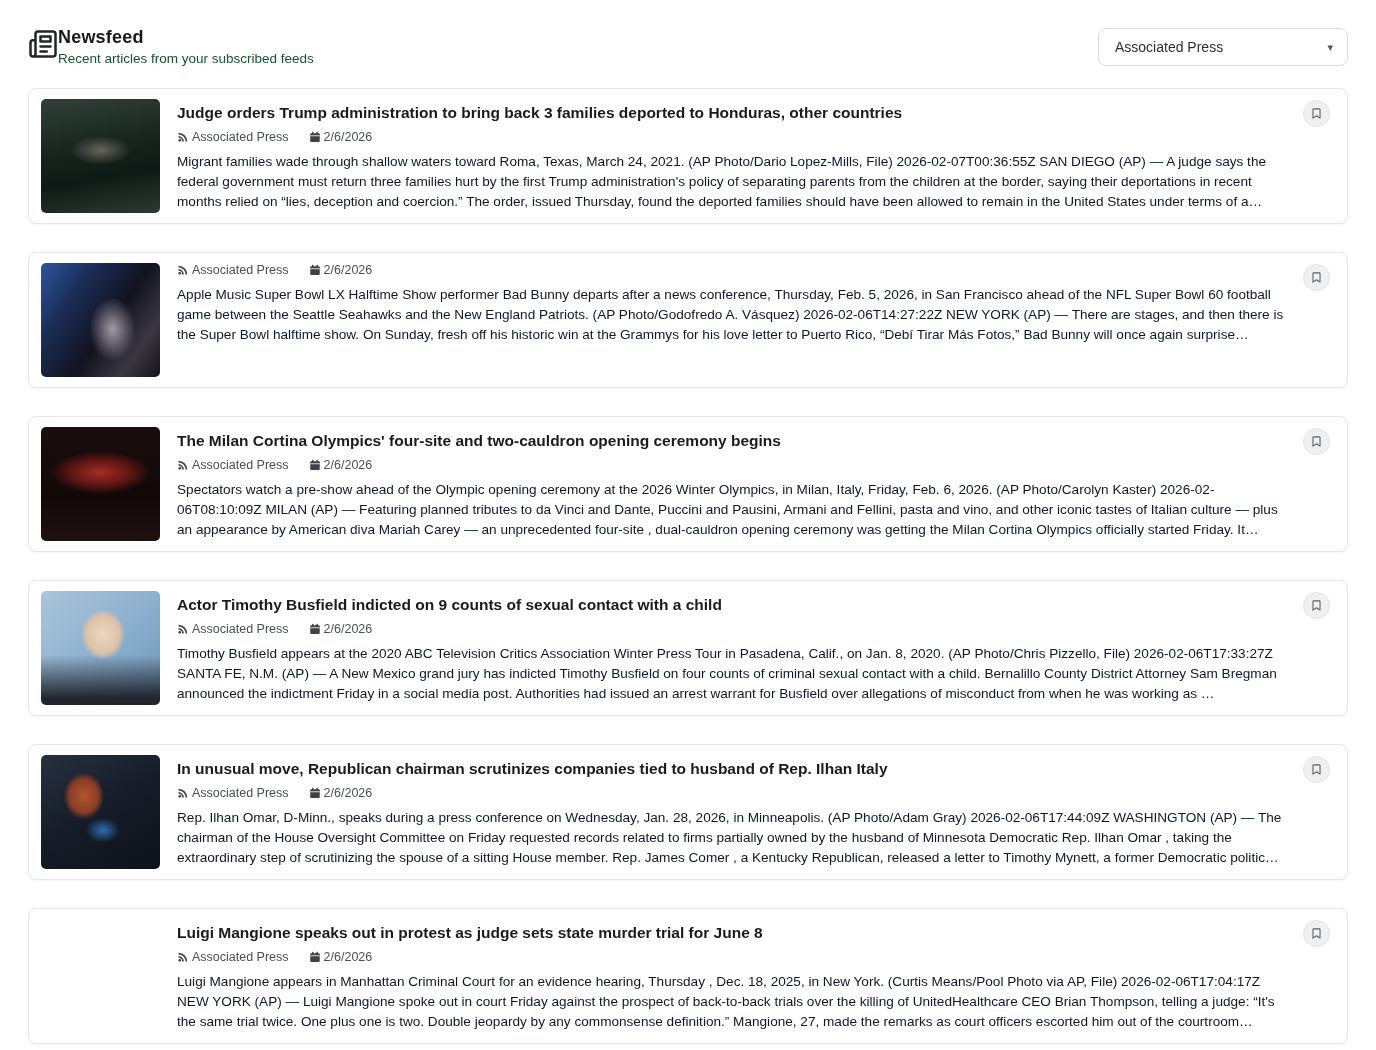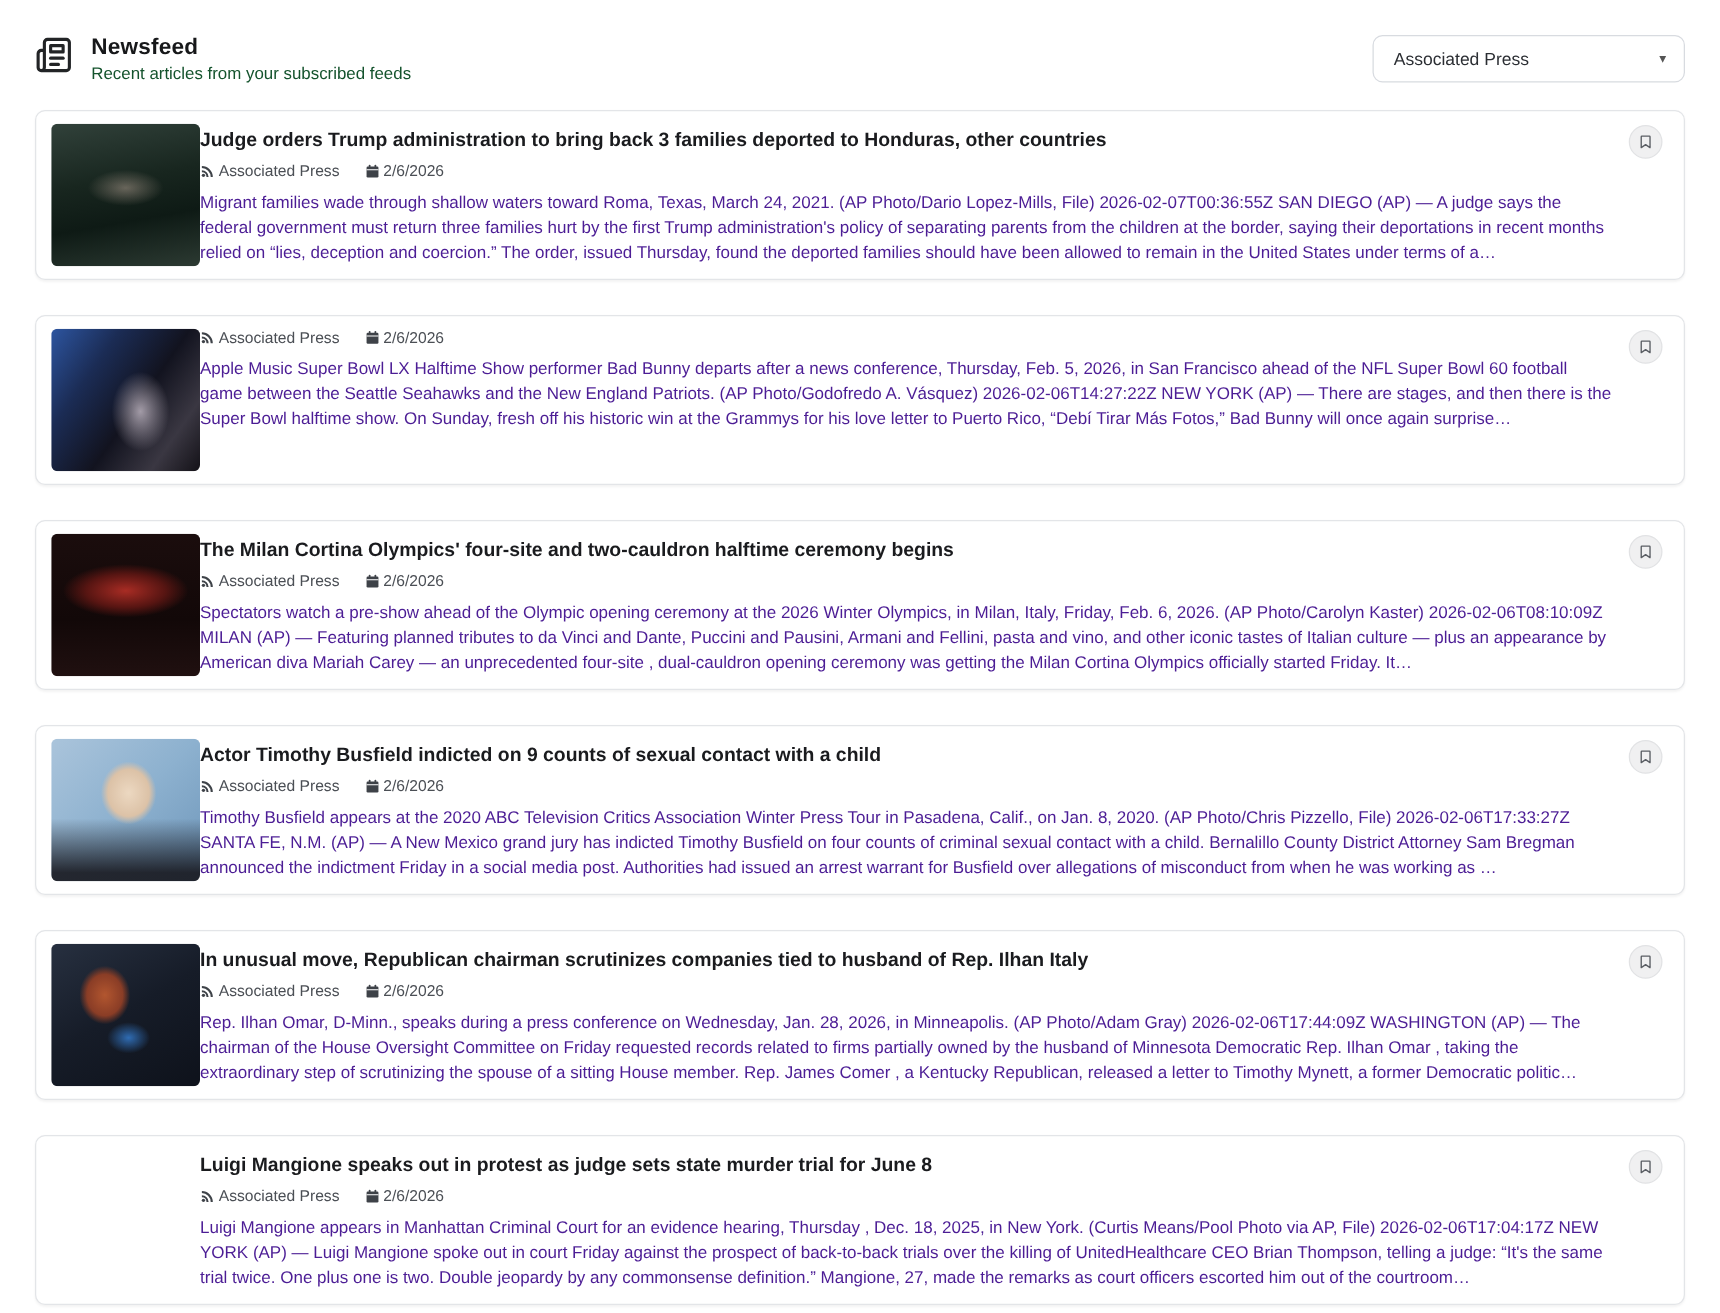--- a/index.html
+++ b/index.html
@@ -12,21 +12,21 @@
   }
   .page { padding: 26px 28px 18px; }
 
   
   .page-header {
     display: flex;
     justify-content: space-between;
     align-items: flex-start;
     margin-bottom: 22px;
   }
-  .header-left { display: flex; align-items: flex-start; gap: 15px; }
+  .header-left { display: flex; align-items: flex-start; }
   .news-icon svg { display: block; margin-top: 3px; }
   .page-title {
     font-size: 18px;
     font-weight: 700;
     color: #17181a;
     letter-spacing: .2px;
     line-height: 22px;
   }
   .page-subtitle { font-size: 13.5px; color: #14532d; margin-top: 3px; }
 
@@ -46,20 +46,21 @@
     margin-top: 2px;
   }
   .chev { color: #555; font-size: 11px; line-height: 1; }
 
   
   .feed { display: flex; flex-direction: column; gap: 28px; }
 
   .card {
     position: relative;
     display: flex;
+    gap: 17px;
     border: 1px solid #e3e5e8;
     border-radius: 8px;
     padding: 10px 12px;
     background: #fff;
     box-shadow: 0 1px 2px rgba(0,0,0,.05);
   }
   .thumb {
     width: 119px;
     height: 114px;
     border-radius: 5px;
@@ -102,21 +103,21 @@
     gap: 20px;
     font-size: 12.5px;
     color: #4b4f55;
     margin-bottom: 8px;
   }
   .meta-item { display: flex; align-items: center; gap: 3px; }
   .ic12 { width: 12px; height: 12px; color: #3e4248; display: block; }
   .card-excerpt {
     font-size: 13.6px;
     line-height: 20px;
-    color: #4c1d95;
+    color: #0f172a;
     display: -webkit-box;
     -webkit-line-clamp: 3;
     -webkit-box-orient: vertical;
     overflow: hidden;
   }
 
   .bookmark-btn {
     position: absolute;
     top: 11px;
     right: 17px;
@@ -230,21 +231,21 @@
       <button class="bookmark-btn">
         <svg>
             <use href="#sym-bookmark"></use>
           </svg>
       </button>
     </article>
 
     <article class="card">
       <div class="thumb thumb-3"></div>
       <div class="card-body">
-        <h2 class="card-title">The Milan Cortina Olympics' four-site and two-cauldron halftime ceremony begins</h2>
+        <h2 class="card-title">The Milan Cortina Olympics' four-site and two-cauldron opening ceremony begins</h2>
         <div class="card-meta">
           <span class="meta-item">
             <svg class="ic12">
                 <use href="#sym-rss"></use>
               </svg>
             <span>Associated Press</span>
           </span>
           <span class="meta-item">
             <svg class="ic12">
                 <use href="#sym-cal"></use>

